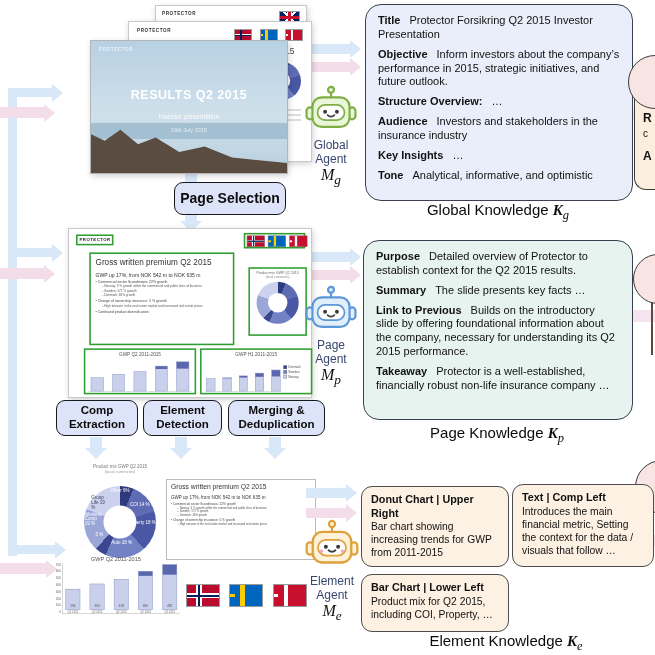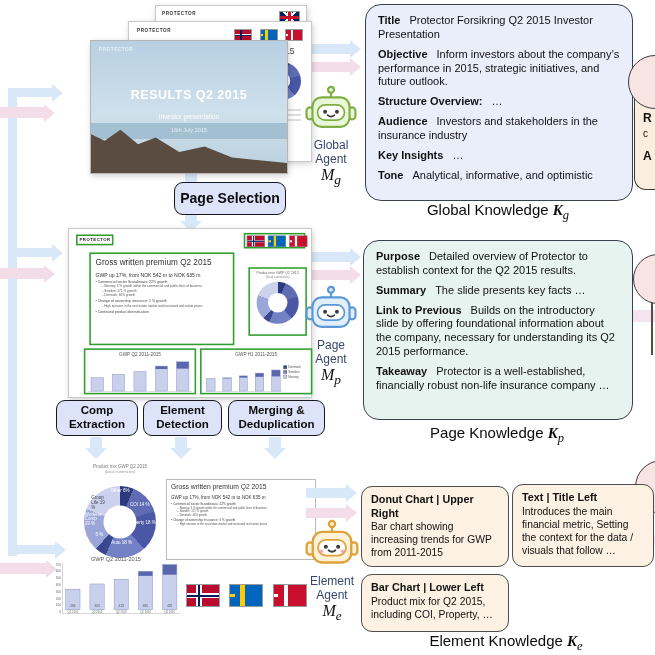--- a/index.html
+++ b/index.html
@@ -539,21 +539,21 @@
   <div class="agent-sym" style="left:296px;top:602px;width:72px;"><span>M</span><sub>e</sub></div>
 
   <div class="cut-circle" style="left:635px;top:460px;width:52px;height:52px;z-index:1;"></div>
   <div class="cut-band" style="left:644px;top:535px;width:11px;height:12px;z-index:1;"></div>
 
   <div class="card" style="left:361px;top:486px;width:128px;height:67px;">
     <div class="ctitle">Donut Chart | Upper Right</div>
     <div>Bar chart showing increasing trends for GWP from 2011-2015</div>
   </div>
   <div class="card" style="left:512px;top:484px;width:122px;height:69px;">
-    <div class="ctitle">Text | Title Left</div>
+    <div class="ctitle">Text | Comp Left</div>
     <div>Introduces the main financial metric, Setting the context for the data / visuals that follow …</div>
   </div>
   <div class="card" style="left:361px;top:574px;width:128px;height:44px;">
     <div class="ctitle">Bar Chart | Lower Left</div>
     <div>Product mix for Q2 2015, including COI, Property, …</div>
   </div>
   <div class="caption" style="left:360px;top:632px;width:292px;">
     <span>Element Knowledge</span> <span class="mathsym">K</span><sub>e</sub>
   </div>
 

